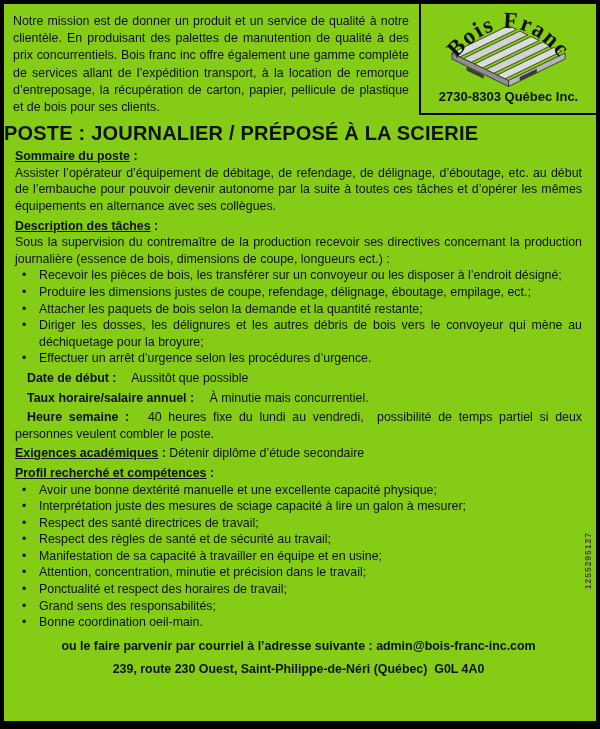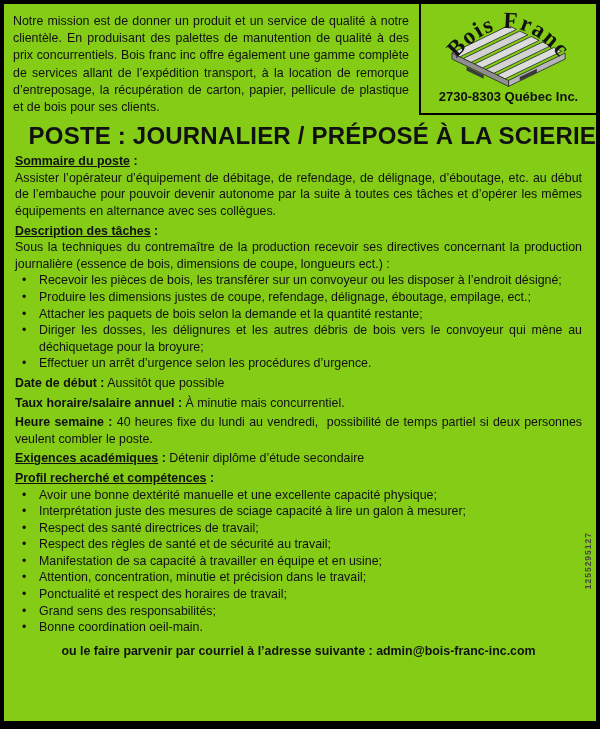--- a/index.html
+++ b/index.html
@@ -20,35 +20,35 @@
     width:177px;height:111px;box-sizing:border-box;flex:0 0 177px;
     border-left:2px solid #000;border-bottom:2px solid #000;
     display:flex;flex-direction:column;align-items:center;justify-content:flex-start;
     padding:1px 2px 2px;
   }
   .logo-svg{width:168px;height:84px;display:block;}
   .arc-text{font-family:"Liberation Serif",serif;font-weight:bold;letter-spacing:2px;fill:#111;}
   .company{font-size:13px;font-weight:bold;margin-top:0;white-space:pre-wrap;}
   
   .title{
-    text-align:right;font-size:24px;font-weight:bold;
+    text-align:left;font-size:20px;font-weight:bold;
     margin:4px 0 1px;letter-spacing:0.2px;
   }
   
   .content{padding:0 14px 0 11px;font-size:12.4px;line-height:16.6px;}
   .sec{margin-top:3px;}
   .sec-h{font-weight:bold;margin:0;}
   .u{text-decoration:underline;}
   .ws{white-space:pre-wrap;}
   p{margin:0;}
   .just{text-align:justify;}
   .bullets{margin:0;padding:0;list-style:none;}
   .bullets li{position:relative;padding-left:24px;text-align:justify;}
   .bullets li::before{content:"\2022";position:absolute;left:7px;top:0;}
-  .inline-line b{margin:0;}
+  .inline-line b{margin:12px;}
   
   .footer{margin-top:7px;text-align:center;font-weight:bold;font-size:12.4px;line-height:17px;}
   .footer .address{margin-top:6px;}
   
   .side-num{
     position:absolute;right:3px;top:528px;
     writing-mode:vertical-rl;transform:rotate(180deg);
     font-size:8.5px;font-weight:bold;color:#444;letter-spacing:1px;
   }
 </style>
@@ -87,21 +87,21 @@
 
   <div class="content">
 
     <div class="sec">
       <p class="sec-h"><span class="u">Sommaire du poste</span><span class="ws"> :</span></p>
       <p class="just">Assister l’opérateur d’équipement de débitage, de refendage, de délignage, d’éboutage, etc. au début de l’embauche pour pouvoir devenir autonome par la suite à toutes ces tâches et  d’opérer les mêmes équipements en alternance avec ses collègues.</p>
     </div>
 
     <div class="sec">
       <p class="sec-h"><span class="u">Description des tâches</span><span class="ws"> :</span></p>
-      <p class="just">Sous la techniques du contremaître de la production recevoir ses directives concernant la production journalière (essence de bois, dimensions de coupe, longueurs ect.) :</p>
+      <p class="just">Sous la supervision du contremaître de la production recevoir ses directives concernant la production journalière (essence de bois, dimensions de coupe, longueurs ect.) :</p>
       <ul class="bullets">
 
       <li>Recevoir les pièces de bois, les transférer sur un convoyeur ou les disposer à l’endroit désigné;</li>
           <li>Produire les dimensions justes de coupe, refendage, délignage, éboutage, empilage,  ect.;</li>
           <li>Attacher les paquets de bois selon la demande et la quantité restante;</li>
           <li>Diriger les dosses, les délignures et les autres débris de bois vers le convoyeur qui mène au déchiquetage pour la broyure;</li>
           <li>Effectuer un arrêt d’urgence selon les procédures d’urgence.</li>
         </ul>
     </div>
 
@@ -132,19 +132,20 @@
           <li>Manifestation de sa capacité à travailler en équipe et en usine;</li>
           <li>Attention, concentration, minutie et précision dans le travail;</li>
           <li>Ponctualité et respect des horaires de travail;</li>
           <li>Grand sens des responsabilités;</li>
           <li>Bonne coordination oeil-main.</li>
         </ul>
     </div>
 
     <div class="footer">
       <div>ou le faire parvenir par courriel à l’adresse suivante : admin@bois-franc-inc.com</div>
+      <div class="address ws">239, route 230 Ouest, Saint-Philippe-de-Néri (Québec)  G0L 4A0</div>
     </div>
 
   </div>
 
   <div class="side-num">1255295127</div>
 
 </div>
 
 </body></html>

